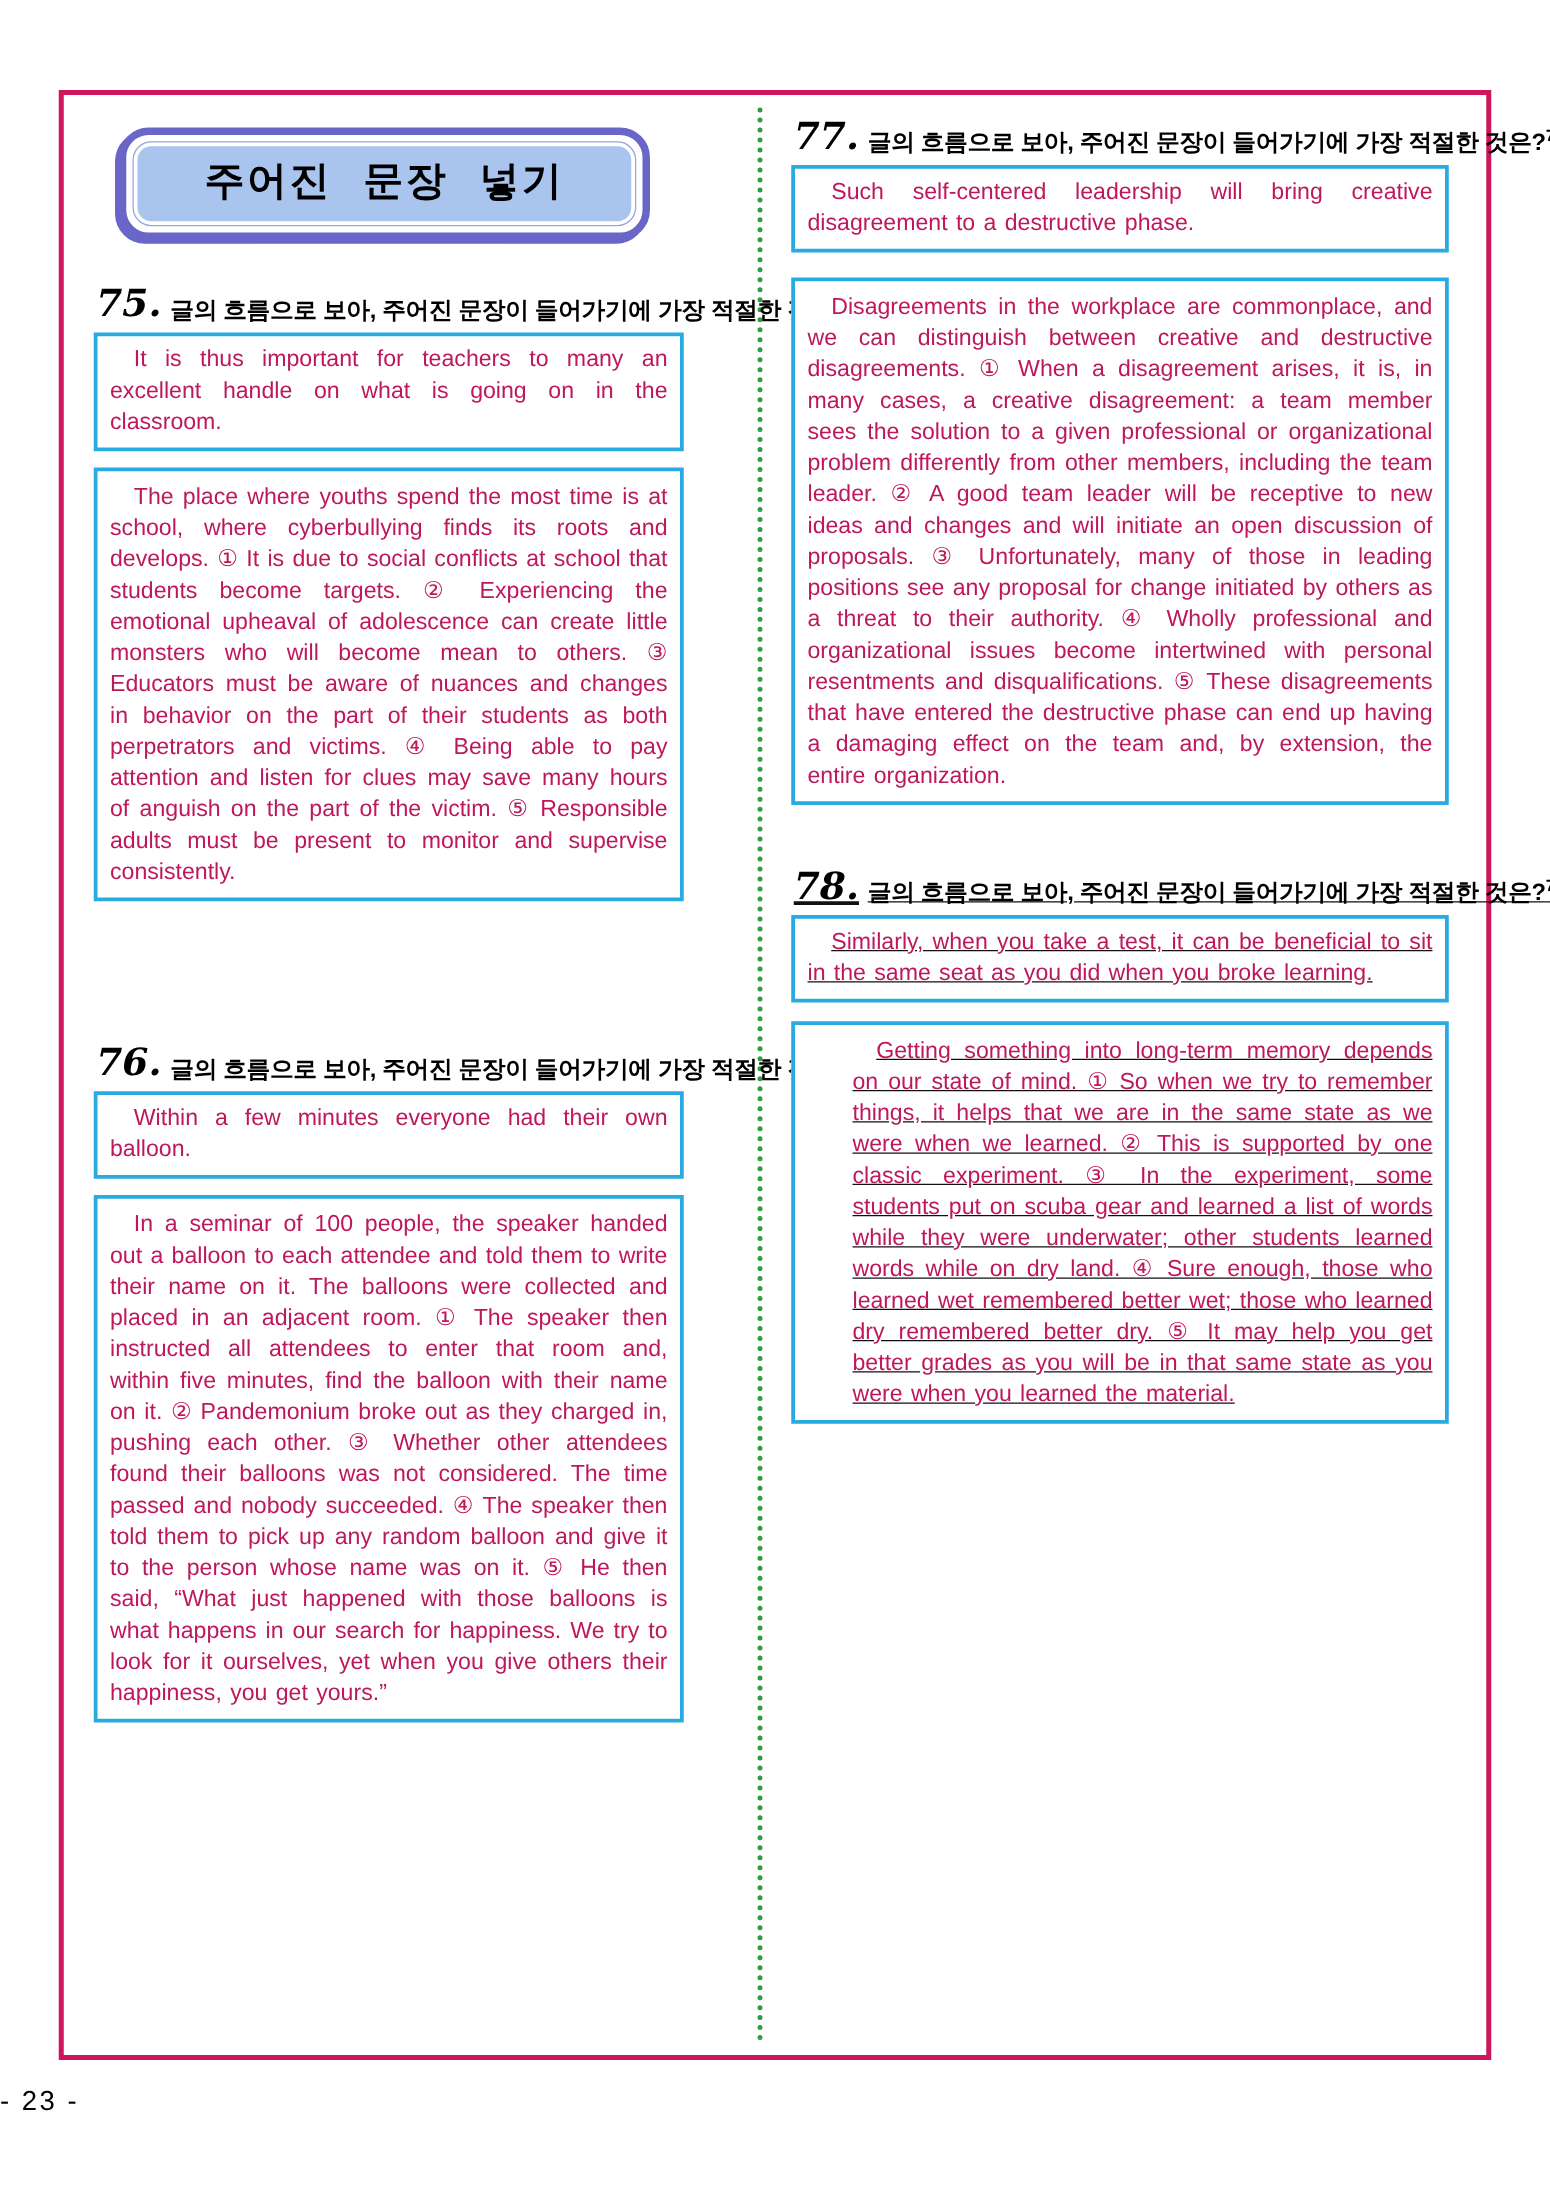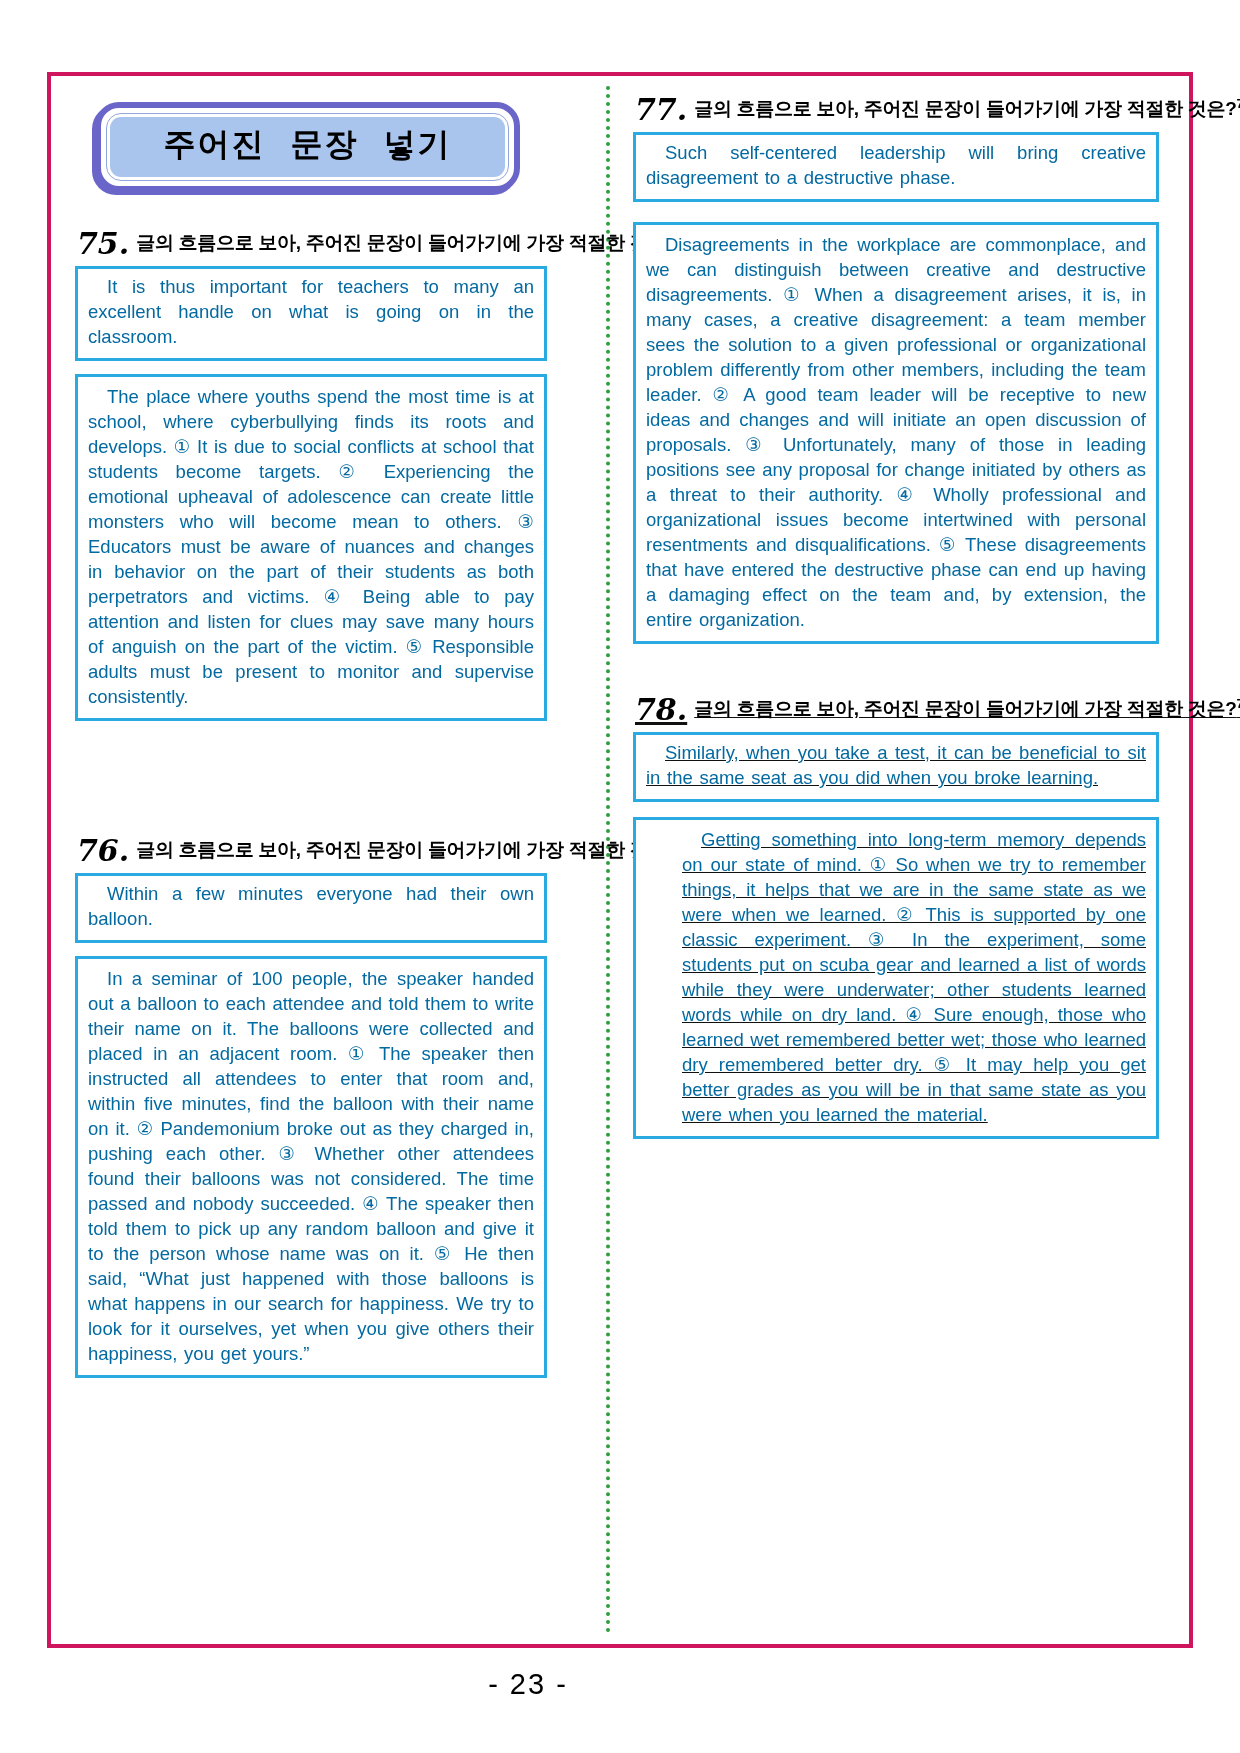--- a/index.html
+++ b/index.html
@@ -34,41 +34,41 @@
     background:#a9c5ee; border-radius:11px; text-align:center;
     font-size:32px; font-weight:bold; letter-spacing:2px; word-spacing:14px;
     padding:6px 0 10px 0; color:#000;
   }
 
   .question { margin-top:34px; }
   .q76 { margin-top:112px; }
   .q77 { margin-top:4px; }
   .q78 { margin-top:48px;text-decoration:underline; }
 
-  .qheader { display:flex; align-items:center; margin-bottom:5px; padding-left:2px; }
+  .qheader { display:flex; align-items:flex-end; margin-bottom:5px; padding-left:2px; }
   .qnum {
     font-family:"DejaVu Serif","Liberation Serif",serif;
     font-weight:bold; font-style:italic; font-size:30px; margin-right:7px; color:#000;
   }
   .qprompt { font-size:19px; font-weight:bold; letter-spacing:-0.3px; color:#000; white-space:nowrap; }
   .qref { font-size:13px; font-weight:bold; vertical-align:super; }
 
   .given-box, .passage-box { border:3px solid #29abe2; background:#ffffff; padding:5px 10px 9px 10px; }
   .passage-box { margin-top:13px; padding-top:7px; }
   .q77 .passage-box { margin-top:20px; }
   .q78 .passage-box { margin-top:15px;padding-left:46px; }
 
   .txt {
     font-size:18.5px; line-height:25px; text-align:justify; text-indent:19px;
-    color:#0369a1; word-spacing:1.5px;
+    color:#be185d; word-spacing:1.5px;
   }
 
   .footer {
-    position:absolute; left:0; top:1668px; width:1056px; text-align:center;
-    font-size:29px; letter-spacing:2px; color:#000;
+    position:absolute; left:0; top:1668px; width:1056px; 
+    font-size:22px; letter-spacing:2px; color:#000;
   }
 </style>
 </head>
 <body>
 
 <div class="frame">
   <div class="divider"></div>
 
   <div class="col left">
 

